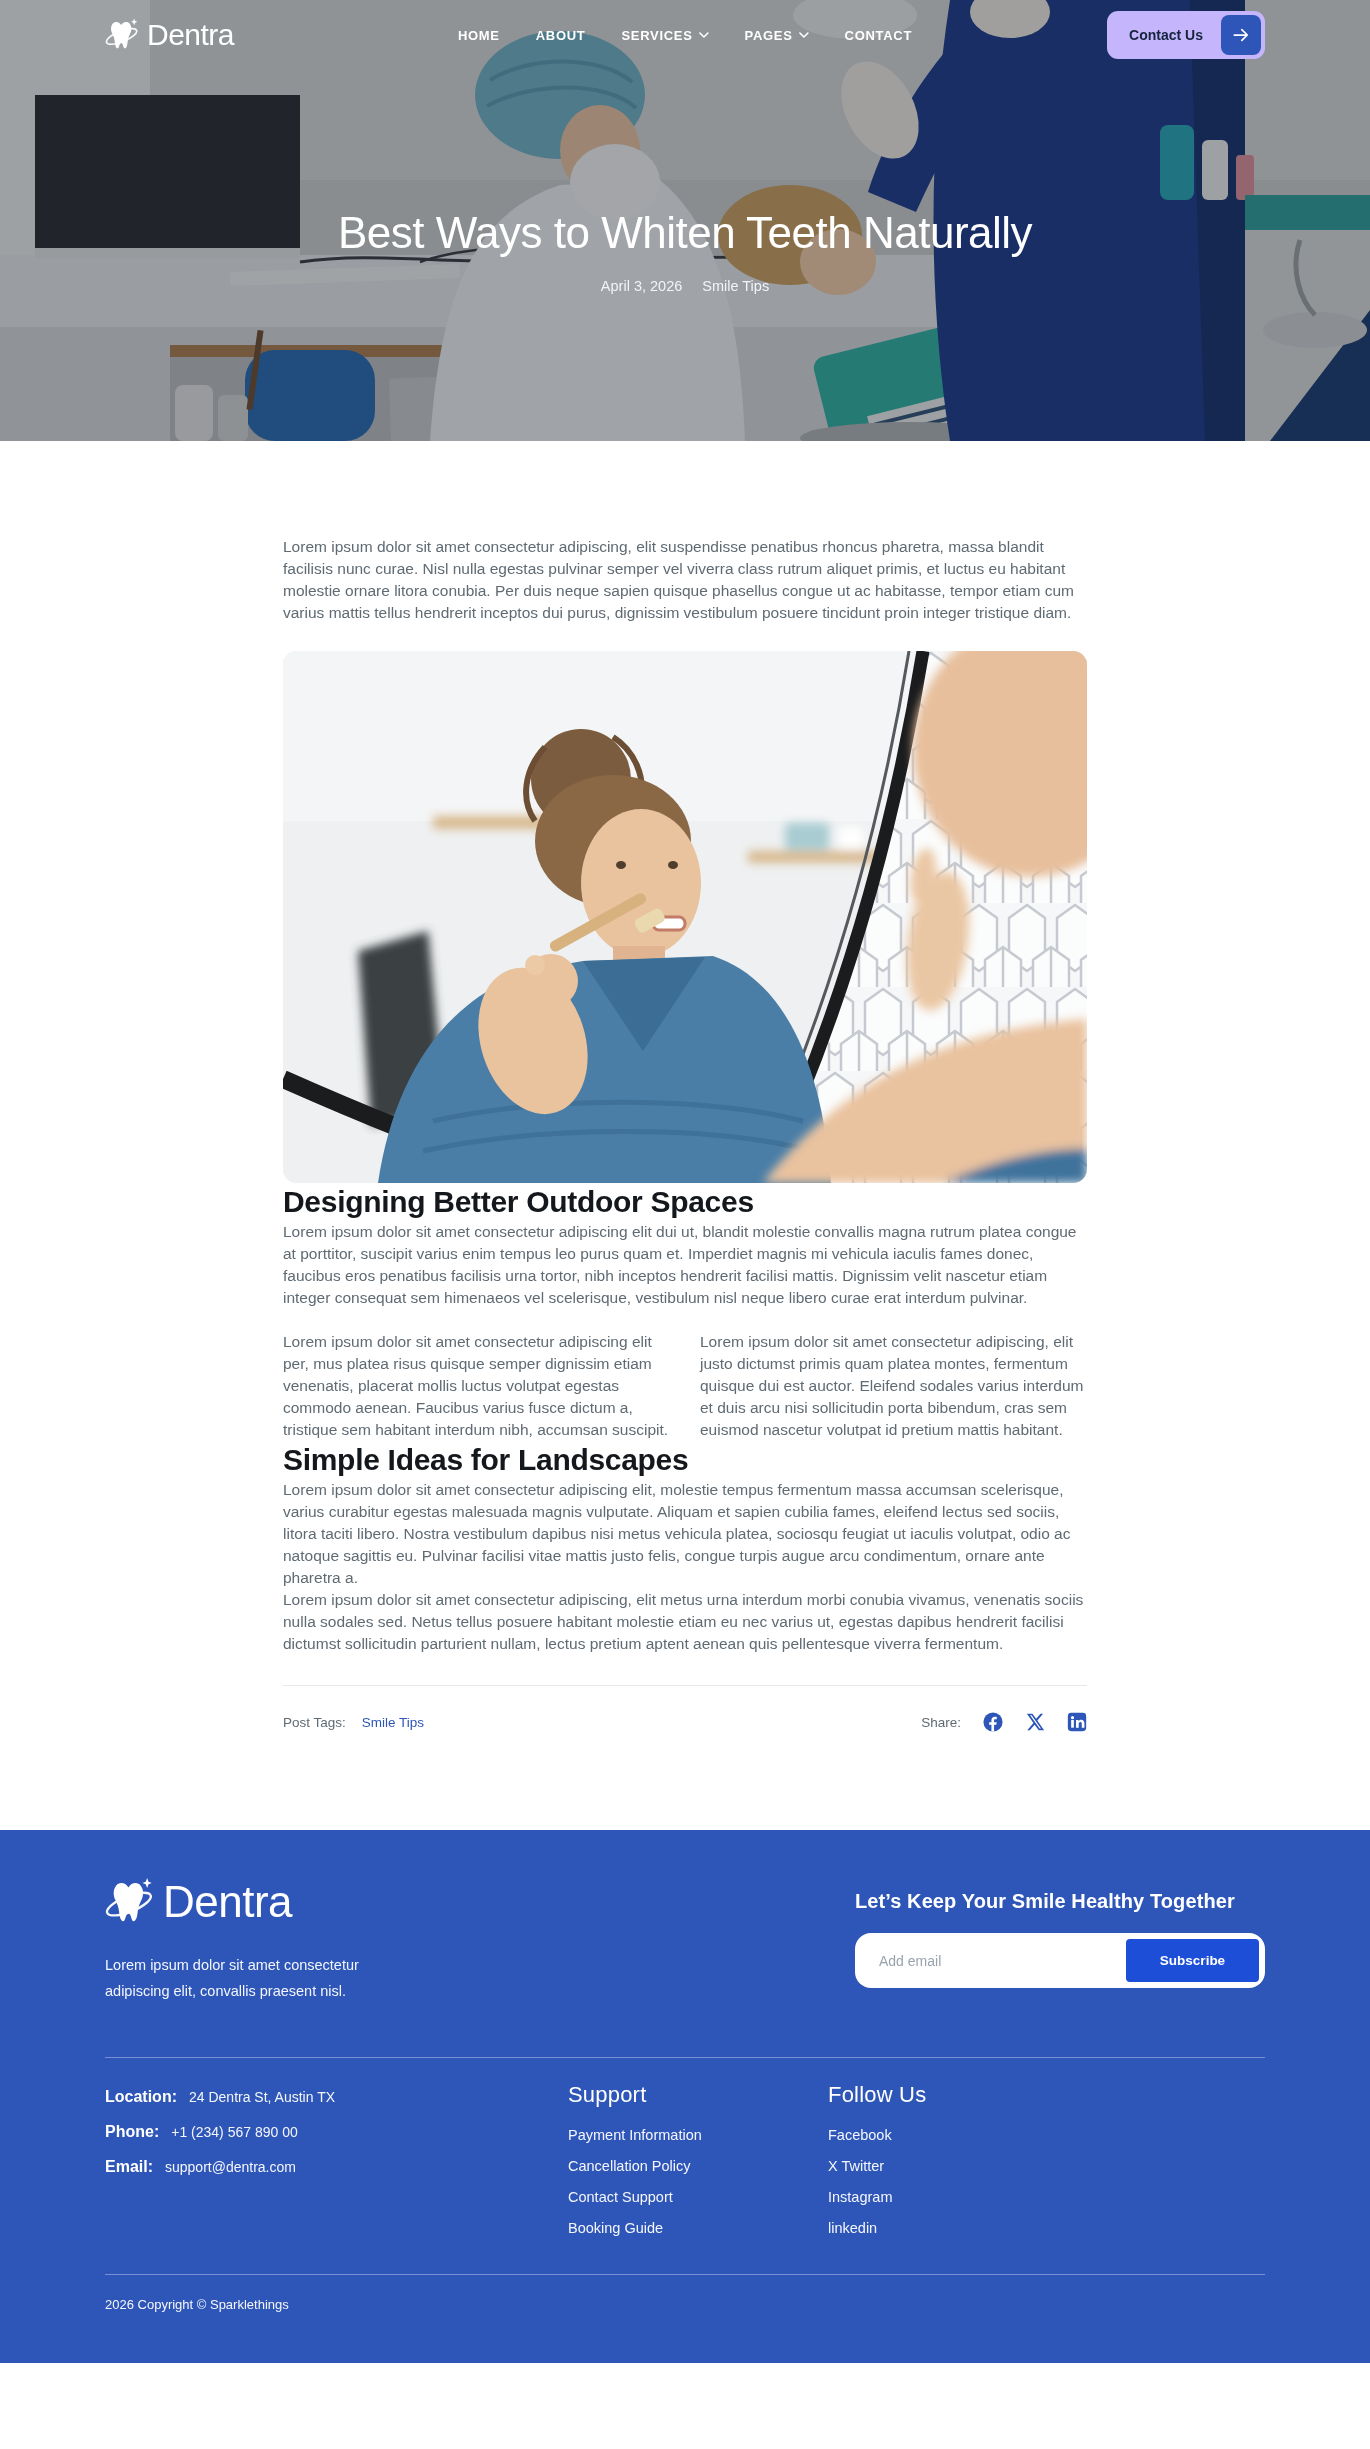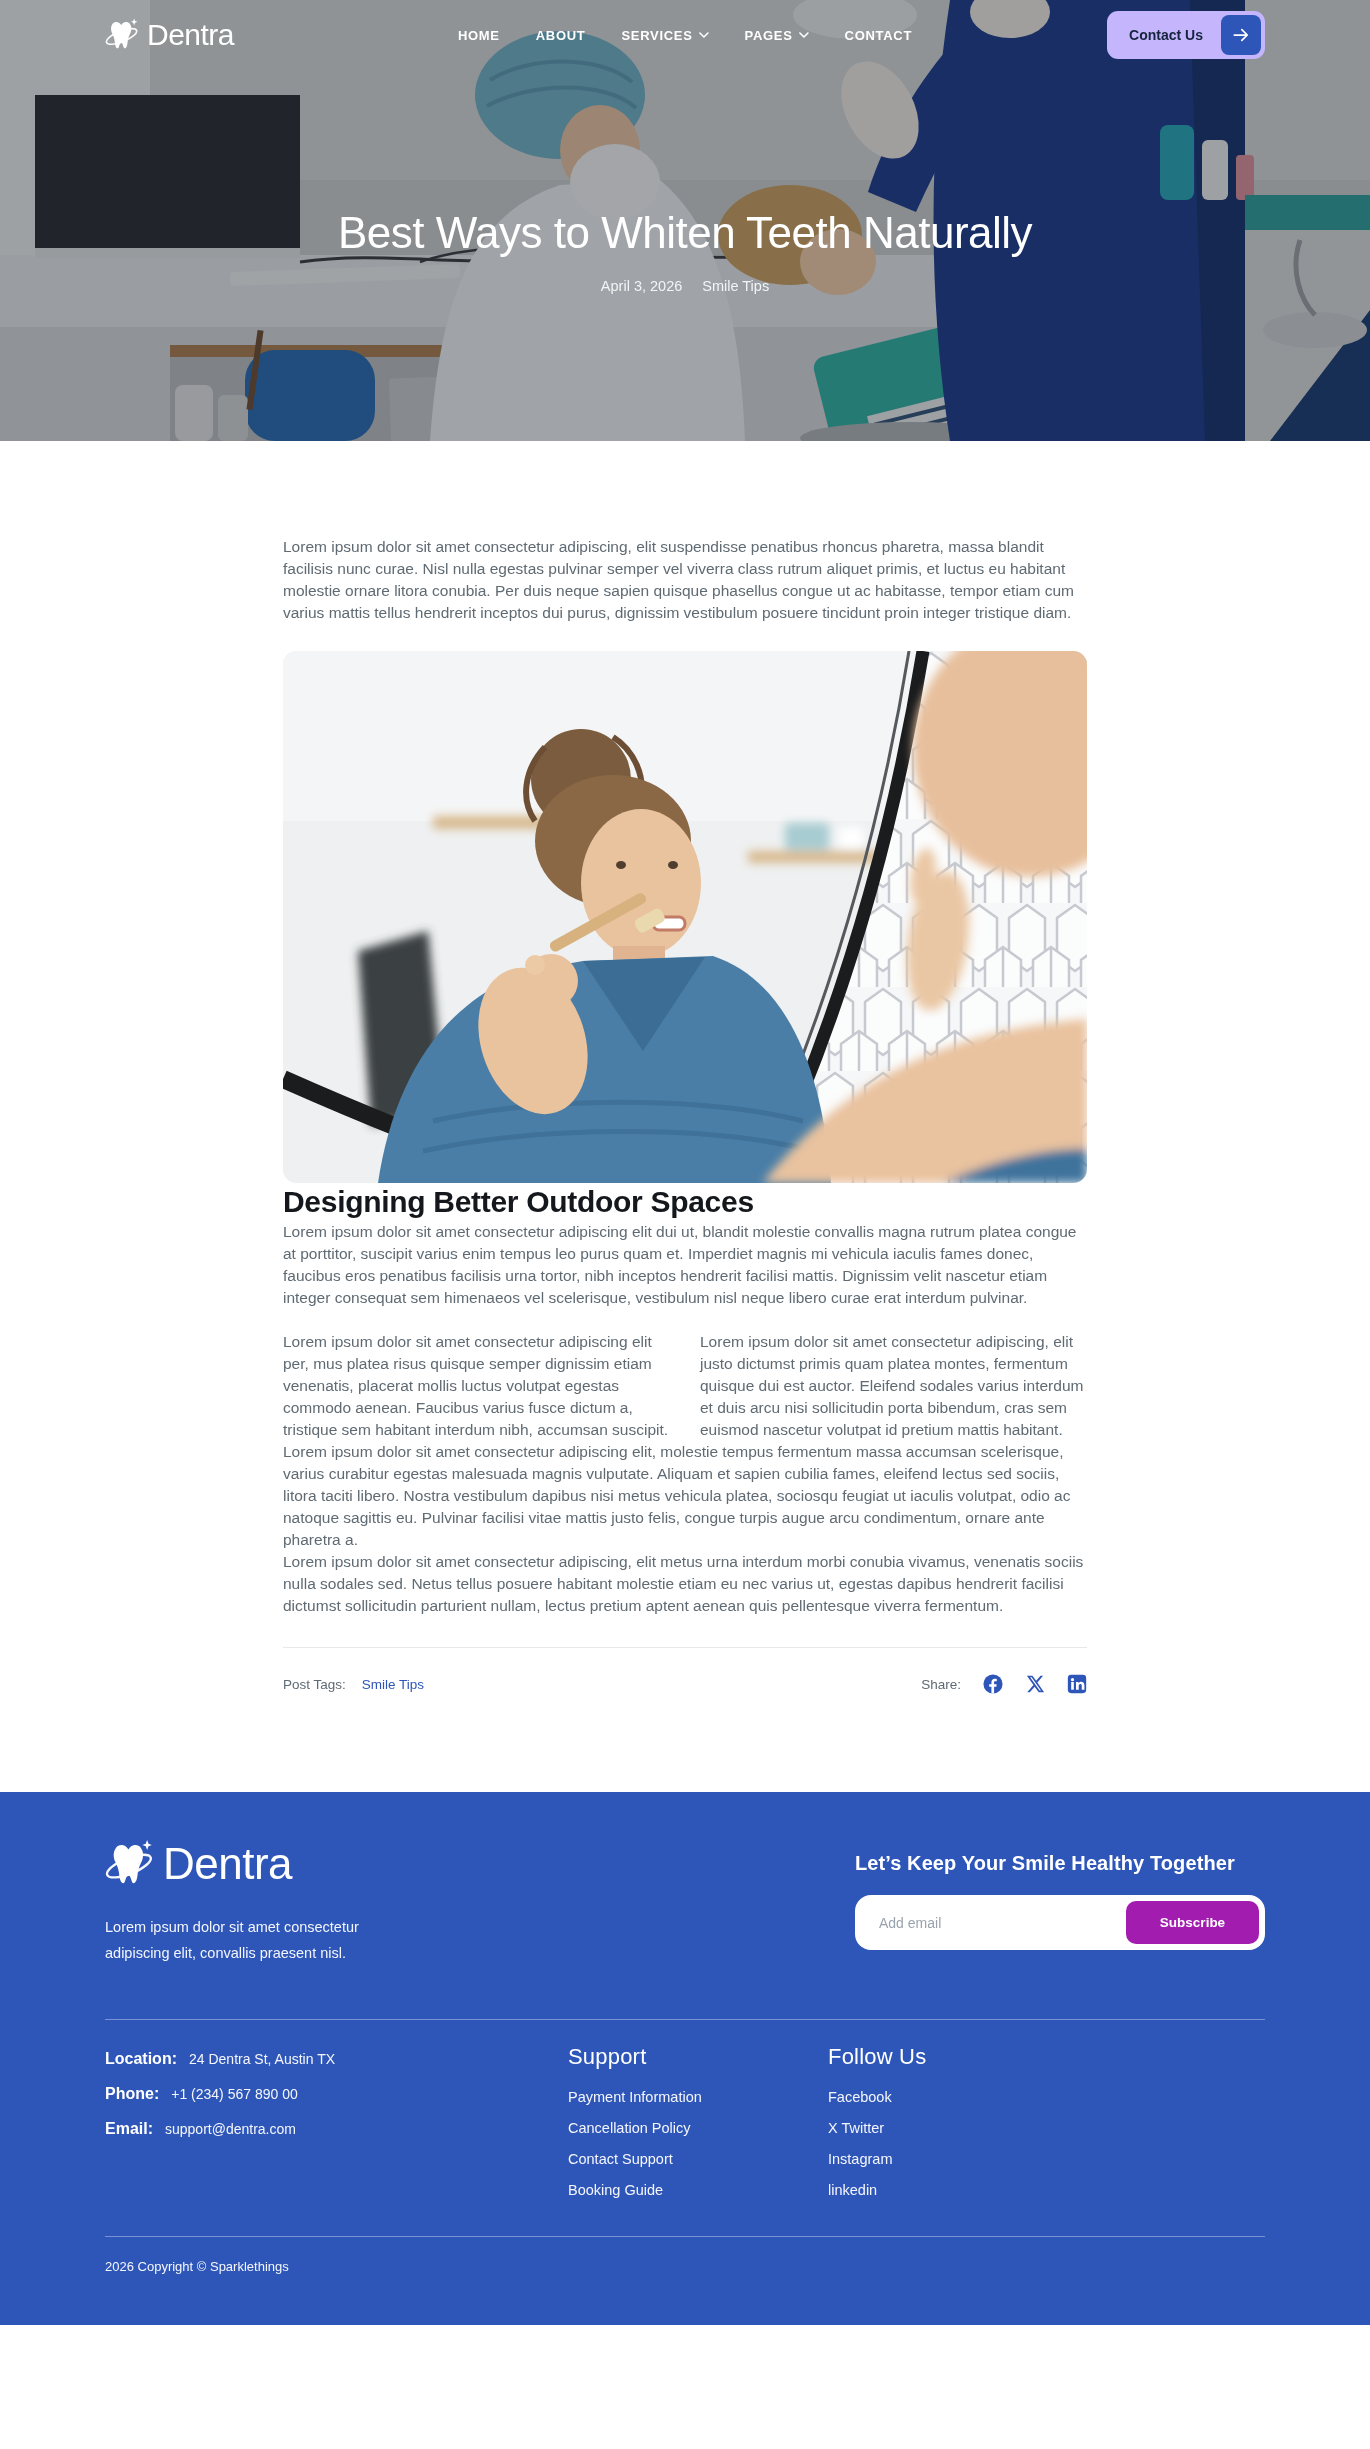--- a/index.html
+++ b/index.html
@@ -62,21 +62,21 @@
   .footer-brand .logo svg { width:52px; height:52px; }
   .footer-logo-text { font-size:44px; font-weight:500; letter-spacing:-0.5px; color:#fff; }
   .footer-tagline { margin-top:24px; width:305px; font-size:14.5px; line-height:26px; color:rgba(255,255,255,0.94); }
   .newsletter { width:410px; padding-top:14px; }
   .newsletter-heading { font-size:20px; font-weight:700; letter-spacing:0.1px; }
   .newsletter-form { margin-top:20px; background:#fff; border-radius:16px; height:55px; display:flex;
                      align-items:center; padding:6px; }
   .newsletter-input { flex:1; border:none; outline:none; font-size:14px; color:#333; padding:0 18px;
                       font-family:"Liberation Sans", sans-serif; background:transparent; }
   .newsletter-input::placeholder { color:#9aa3ad; }
-  .subscribe-btn { height:43px; width:133px; border:none; border-radius:10px; background:#a21caf; color:#fff;
+  .subscribe-btn { height:43px; width:133px; border:none; border-radius:4px; background:#1d4ed8; color:#fff;
                    font-size:13.5px; font-weight:700; cursor:pointer; font-family:"Liberation Sans", sans-serif; }
   .footer-divider { border:none; border-top:1px solid rgba(255,255,255,0.35); margin:38px 0 0; }
   .footer-cols { display:flex; margin-top:24px; }
   .contact-col { flex:0 0 463px; padding-top:6px; }
   .contact-row { display:flex; align-items:center; gap:12px; margin-bottom:17px; }
   .contact-label { font-size:16px; font-weight:700; }
   .contact-value { font-size:14px; color:rgba(255,255,255,0.95); }
   .links-col { flex:0 0 260px; }
   .links-col:last-child { flex:1; }
   .links-title { font-size:22px; font-weight:500; letter-spacing:0.2px; margin-bottom:20px; }
@@ -295,20 +295,21 @@
     </figure>
 
     <h2 class="h2-1">Designing Better Outdoor Spaces</h2>
     <p class="p-sec1">Lorem ipsum dolor sit amet consectetur adipiscing elit dui ut, blandit molestie convallis magna rutrum platea congue at porttitor, suscipit varius enim tempus leo purus quam et. Imperdiet magnis mi vehicula iaculis fames donec, faucibus eros penatibus facilisis urna tortor, nibh inceptos hendrerit facilisi mattis. Dignissim velit nascetur etiam integer consequat sem himenaeos vel scelerisque, vestibulum nisl neque libero curae erat interdum pulvinar.</p>
 
     <div class="two-col">
       <p>Lorem ipsum dolor sit amet consectetur adipiscing elit per, mus platea risus quisque semper dignissim etiam venenatis, placerat mollis luctus volutpat egestas commodo aenean. Faucibus varius fusce dictum a, tristique sem habitant interdum nibh, accumsan suscipit.</p>
       <p>Lorem ipsum dolor sit amet consectetur adipiscing, elit justo dictumst primis quam platea montes, fermentum quisque dui est auctor. Eleifend sodales varius interdum et duis arcu nisi sollicitudin porta bibendum, cras sem euismod nascetur volutpat id pretium mattis habitant.</p>
     </div>
 
+    <h2 class="h2-2">Simple Ideas for Landscapes</h2>
     <p class="p-sec2a">Lorem ipsum dolor sit amet consectetur adipiscing elit, molestie tempus fermentum massa accumsan scelerisque, varius curabitur egestas malesuada magnis vulputate. Aliquam et sapien cubilia fames, eleifend lectus sed sociis, litora taciti libero. Nostra vestibulum dapibus nisi metus vehicula platea, sociosqu feugiat ut iaculis volutpat, odio ac natoque sagittis eu. Pulvinar facilisi vitae mattis justo felis, congue turpis augue arcu condimentum, ornare ante pharetra a.</p>
     <p class="p-sec2b">Lorem ipsum dolor sit amet consectetur adipiscing, elit metus urna interdum morbi conubia vivamus, venenatis sociis nulla sodales sed. Netus tellus posuere habitant molestie etiam eu nec varius ut, egestas dapibus hendrerit facilisi dictumst sollicitudin parturient nullam, lectus pretium aptent aenean quis pellentesque viverra fermentum.</p>
 
     <hr class="article-divider">
 
     <div class="tags-share">
       <div class="tags-left">
         <span class="tags-label">Post Tags:</span>
         <span class="tag-link">Smile Tips</span>
       </div>

